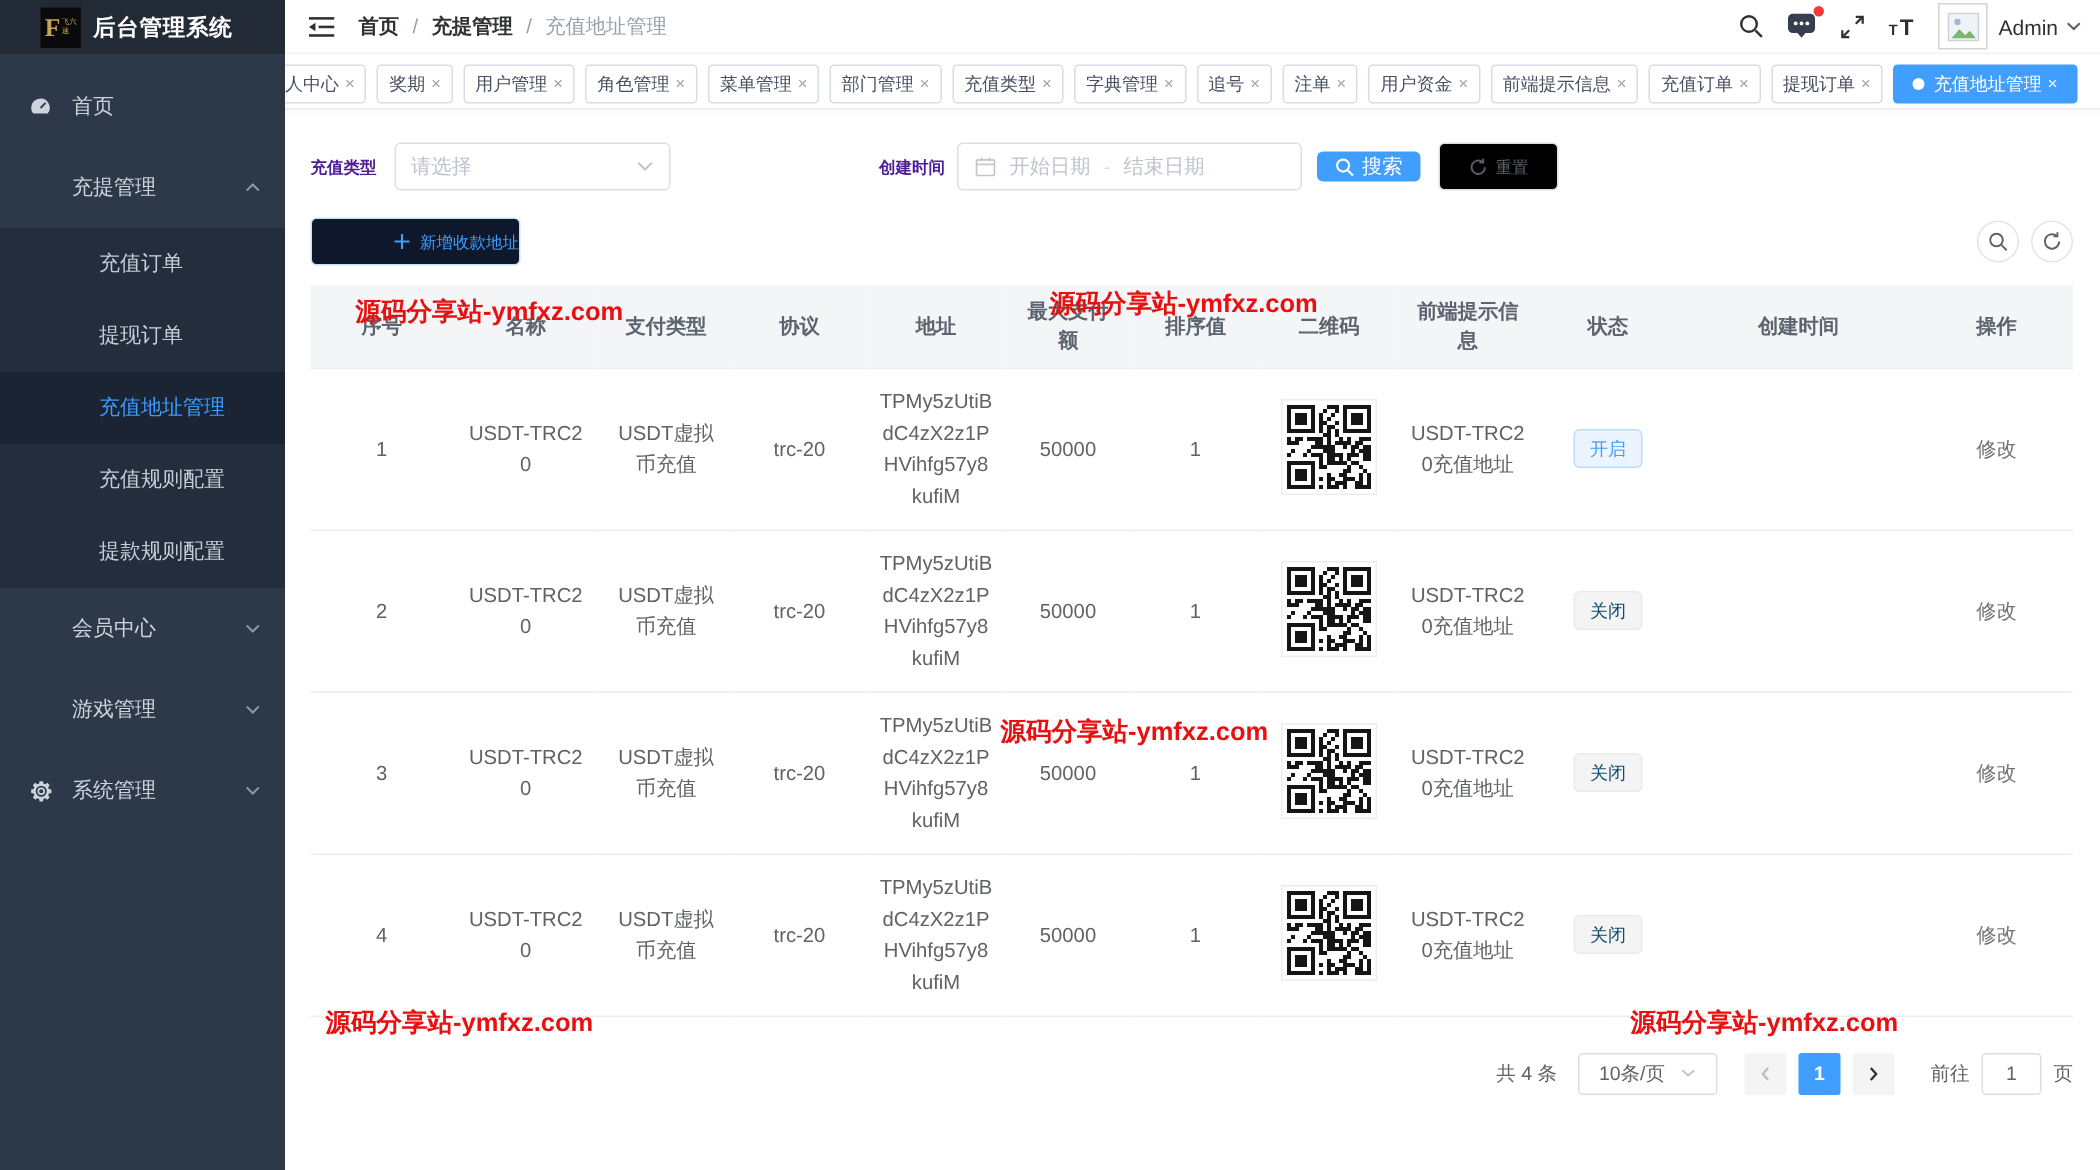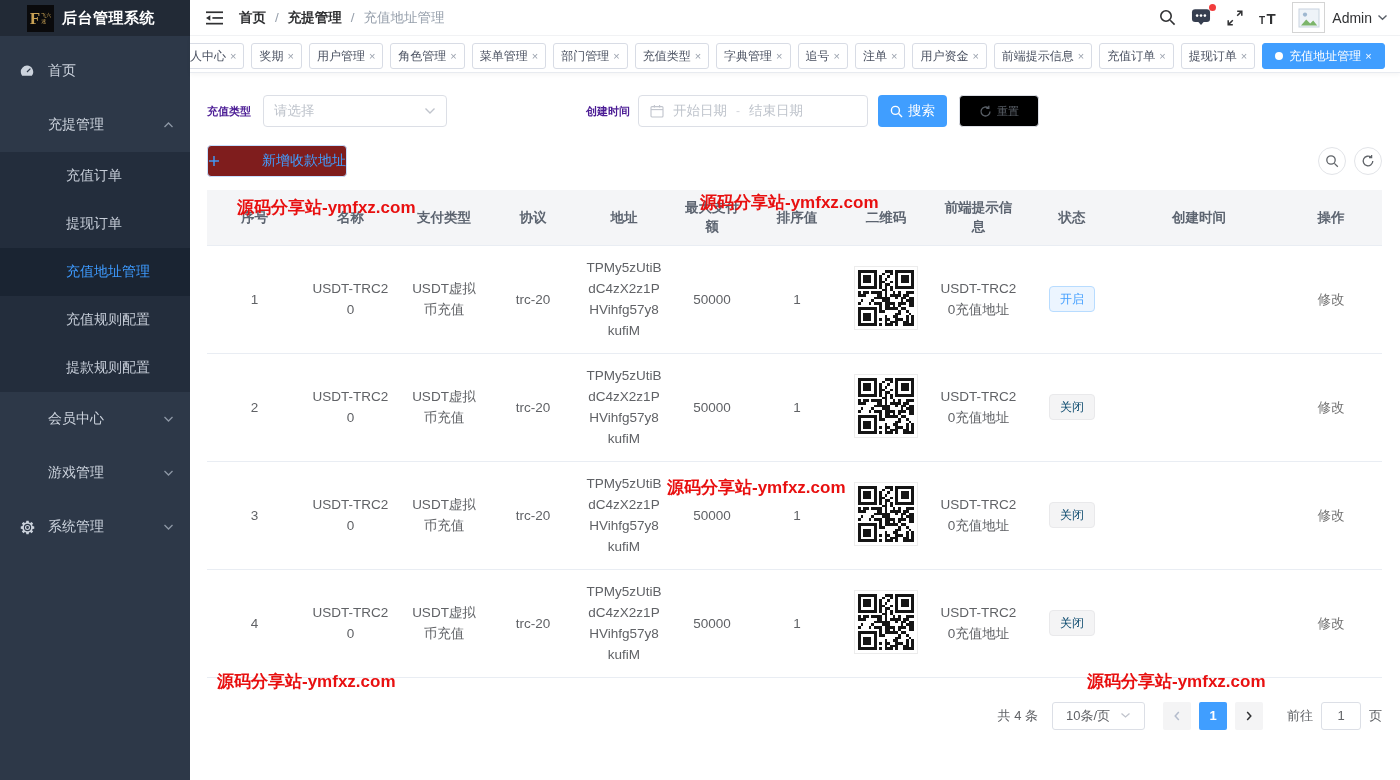--- a/index.html
+++ b/index.html
@@ -43,24 +43,24 @@
 .tab.active .tab-x { color:#fff }
 
 .content { flex:1; padding:22px 18px 0 17px; background:#fff; position:relative }
 .filter-row { display:flex; align-items:center }
 .f-label { font-weight:bold; color:#4c1d95; font-size:11px; margin-right:12px }
 .select { width:184px; height:32px; border:1px solid #dcdfe6; border-radius:4px; display:flex; align-items:center; padding:0 10px; color:#bfc4cc; font-size:13.5px; background:#fff }
 .sel-chev { margin-left:auto; display:flex }
 .date-label { margin-left:139px; margin-right:8px }
 .date-range { width:230px; height:32px; border:1px solid #dcdfe6; border-radius:4px; display:flex; align-items:center; padding:0 11px; color:#bfc4cc; font-size:13.5px; gap:9px }
 .date-sep { color:#d5d8dd; font-size:12px }
-.btn-search { margin-left:10px; width:69px; height:32px; background:#409eff; border:none; border-radius:4px; color:#fff; display:flex; align-items:center; justify-content:center; gap:5px; font-size:13.5px; cursor:pointer }
+.btn-search { margin-left:10px; width:69px; height:20px; background:#409eff; border:none; border-radius:4px; color:#fff; display:flex; align-items:center; justify-content:center; gap:5px; font-size:13.5px; cursor:pointer }
 .btn-reset { margin-left:12px; width:80px; height:32px; border:1px solid #dcdfe6; border-radius:4px; background:#000000; color:#5a6068; display:flex; align-items:center; justify-content:center; gap:5px; font-size:11px; cursor:pointer }
 .toolbar-row { display:flex; align-items:center; margin-top:18px; margin-bottom:13px }
-.btn-add { width:140px; height:32px; background:#7f1d1d; border:1px solid #c5dfff; color:#409eff; border-radius:4px; display:flex; align-items:center; justify-content:space-between; gap:6px; font-size:14px; cursor:pointer }
+.btn-add { width:140px; height:32px; background:#0f172a; border:1px solid #c5dfff; color:#409eff; border-radius:4px; display:flex; align-items:center; justify-content:flex-end; gap:6px; font-size:11px; cursor:pointer }
 .circle-btns { margin-left:auto; display:flex; gap:8px }
 .circle-btn { width:28px; height:28px; border-radius:50%; border:1px solid #e2e4e8; display:flex; align-items:center; justify-content:center; background:#fff; cursor:pointer }
 
 table { width:1175px; border-collapse:collapse; table-layout:fixed; font-size:13.5px }
 thead th { height:55px; background:#f4f5f7; color:#5c6470; font-weight:600; line-height:19px; padding:0 9px; word-break:break-all; text-align:center; border-bottom:1px solid #e9edf3 }
 tbody td { height:108px; border-bottom:1px solid #e9edf3; text-align:center; vertical-align:middle; color:#606266; line-height:21px; padding:6px 9px; word-break:break-all }
 .badge { display:inline-block; padding:5px 10px; font-size:12px; border-radius:4px; line-height:1.2 }
 .badge.open { background:#ecf5ff; border:1px solid #b8dcff; color:#409eff }
 .badge.closed { background:#f4f4f5; border:1px solid #e9e9eb; color:#0c4a6e }
 .link { color:#737373; cursor:pointer }

